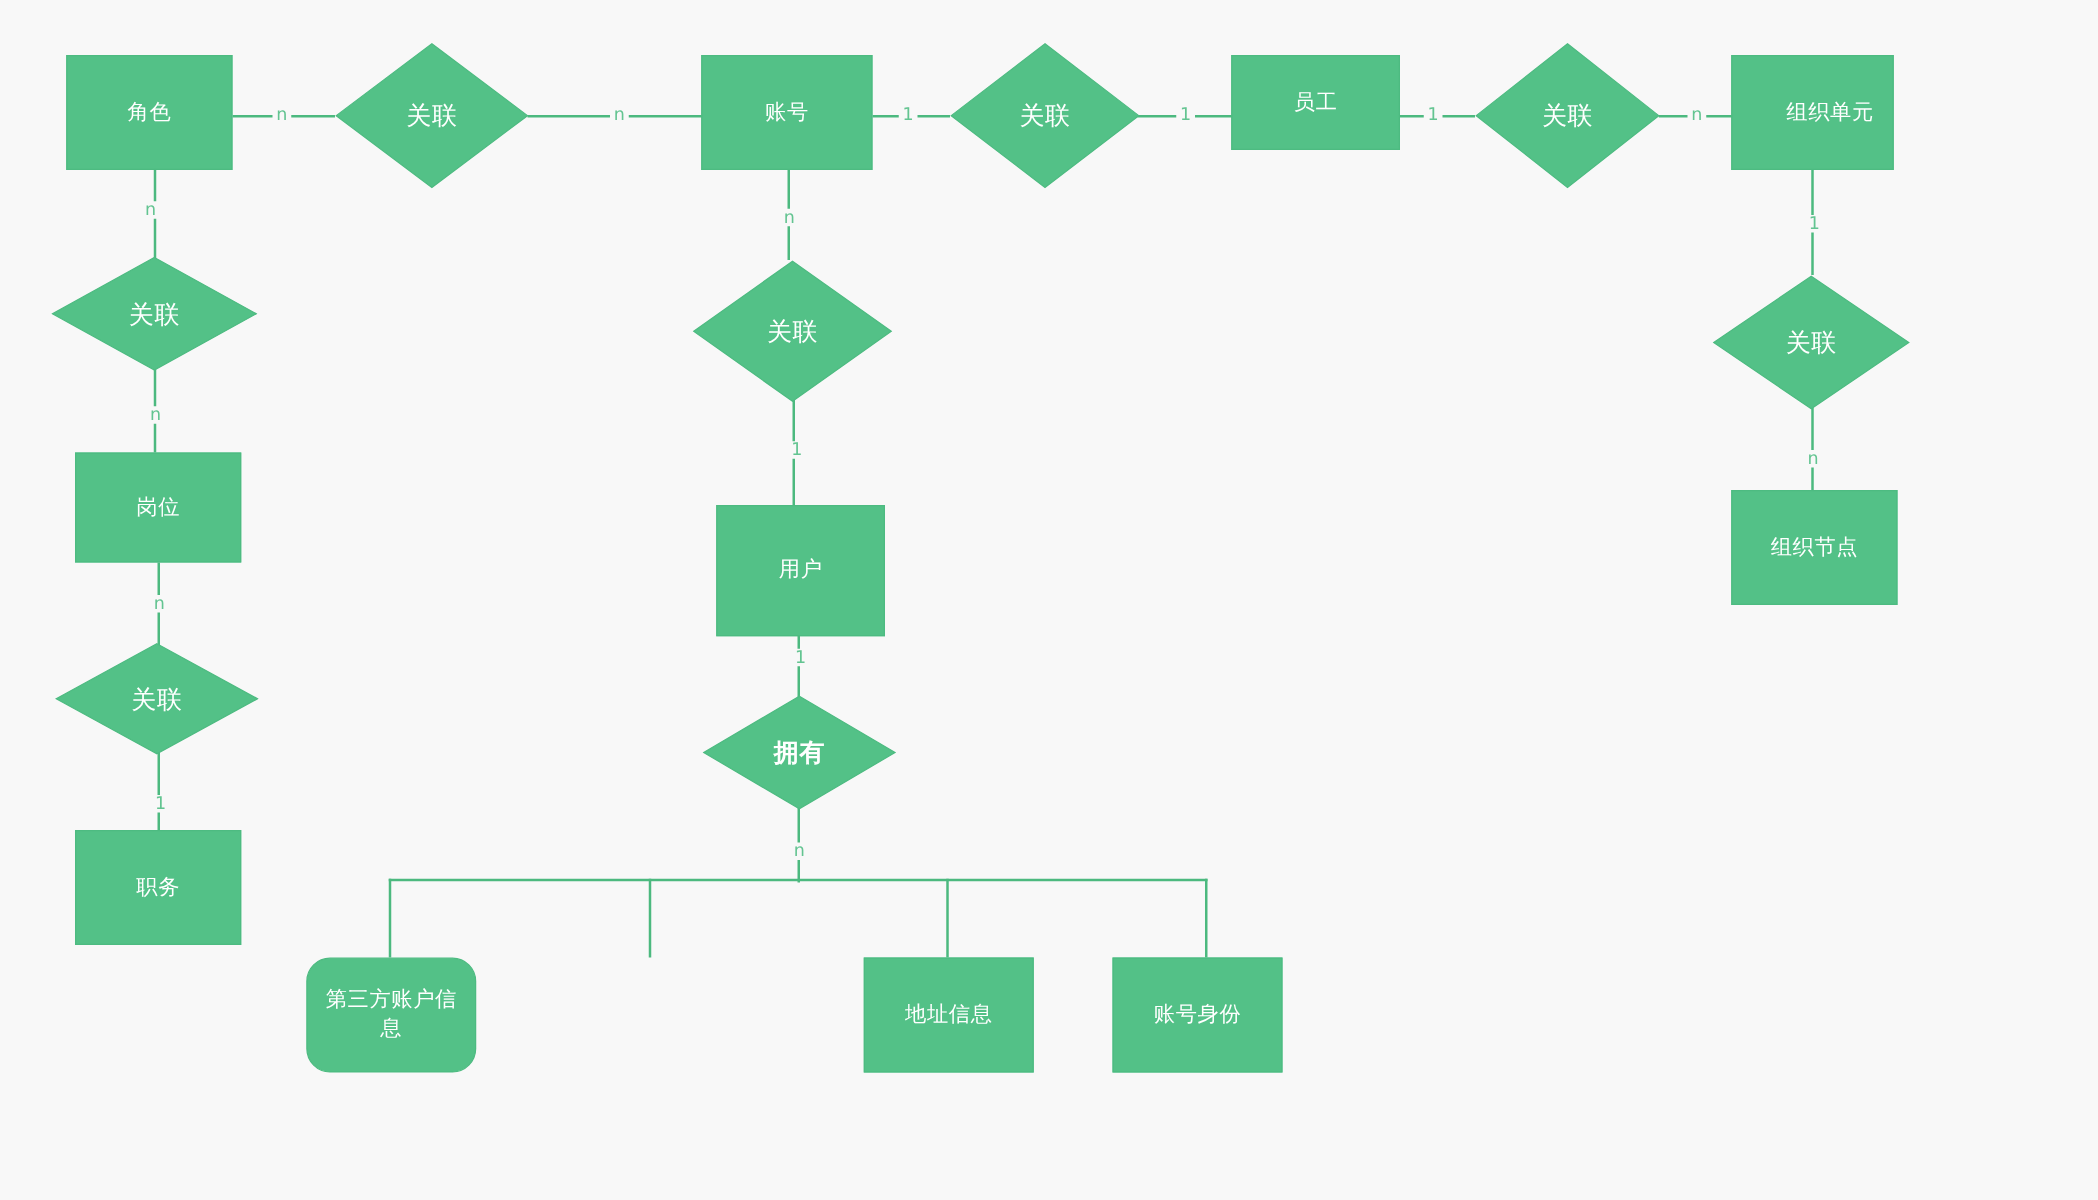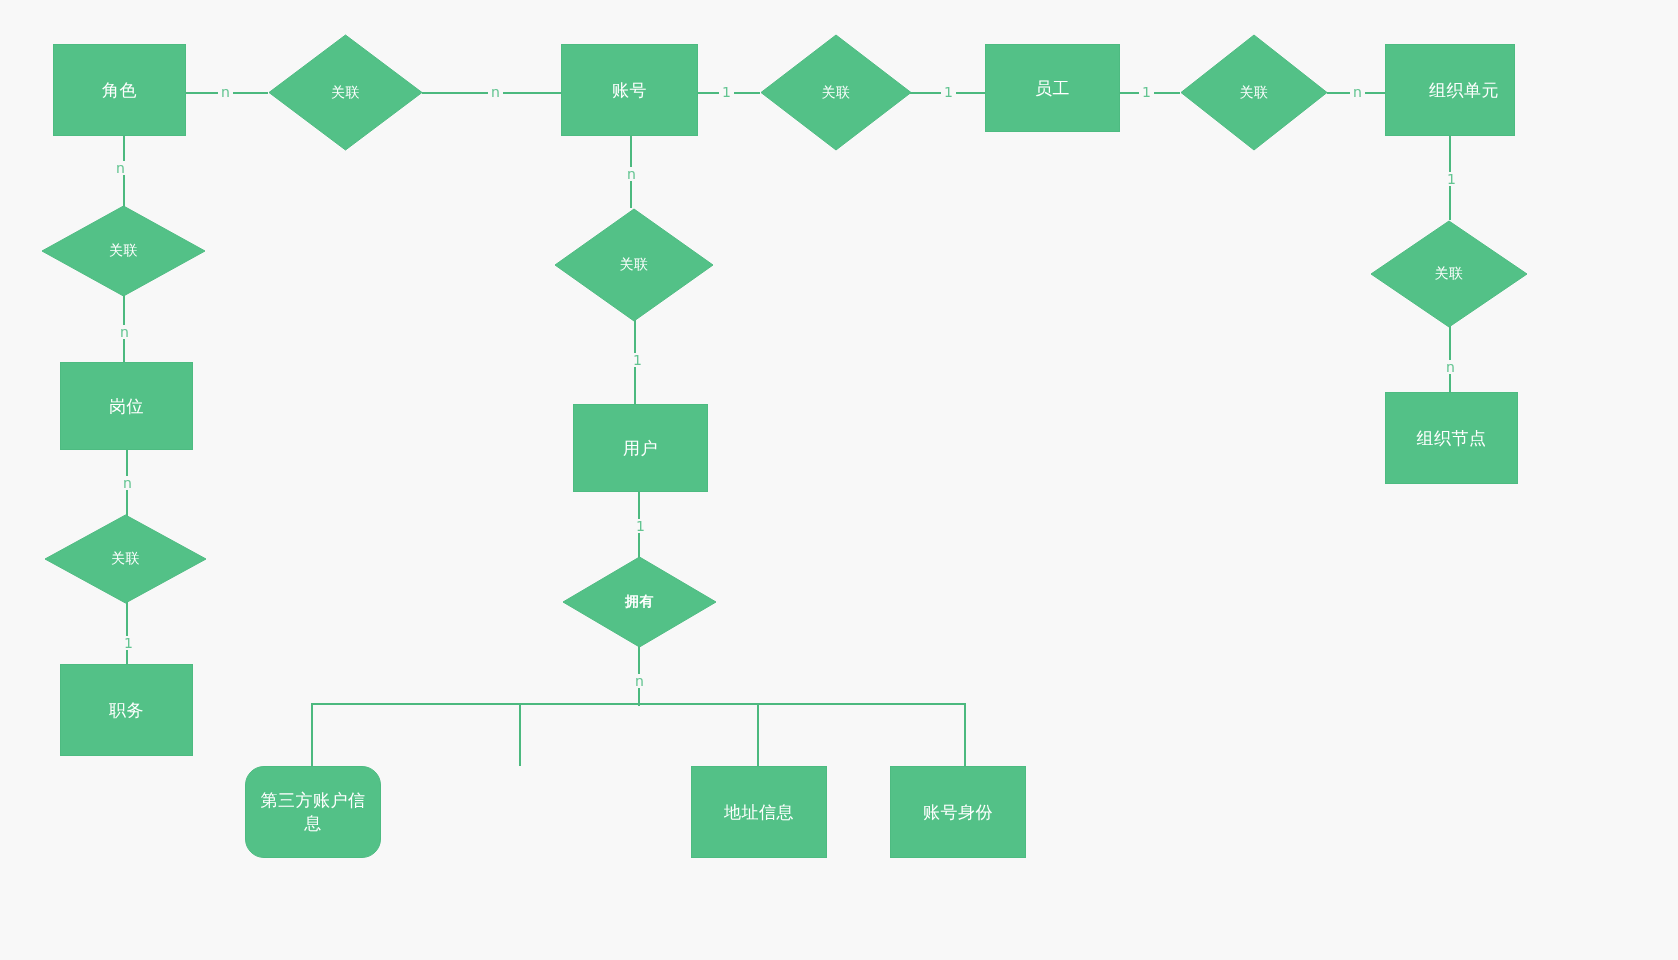--- a/index.html
+++ b/index.html
@@ -54,21 +54,21 @@
   .diamond-wrap .dtext {
     position: absolute;
     left: 0;
     top: 0;
     width: 100%;
     height: 100%;
     display: flex;
     align-items: center;
     justify-content: center;
     color: #ffffff;
-    font-size: 14px;
+    font-size: 20px;
     letter-spacing: 0.5px;
     pointer-events: none;
   }
   
   .link-h {
     position: absolute;
     height: 2px;
     background: #4cb97f;
     z-index: 1;
   }
@@ -149,37 +149,37 @@
   <div class="card" style="left:1443px; top:360px;">n</div>
 
   <div class="node entity" style="left:53px; top:44px; width:133px; height:92px;">
     <span class="lbl">角色</span>
   </div>
 
   <div class="node entity" style="left:561px; top:44px; width:137px; height:92px;">
     <span class="lbl">账号</span>
   </div>
 
-  <div class="node entity" style="left:985px; top:44px; width:135px; height:88px;">
+  <div class="node entity" style="left:985px; top:44px; width:135px; height:76px;">
     <span class="lbl">员工</span>
   </div>
 
   <div class="node entity" style="left:1385px; top:44px; width:130px; height:92px;padding-left:36px;">
     <span class="lbl">组织单元</span>
   </div>
 
   <div class="node entity" style="left:60px; top:664px; width:133px; height:92px;">
     <span class="lbl">职务</span>
   </div>
 
   <div class="node entity" style="left:60px; top:362px; width:133px; height:88px;">
     <span class="lbl">岗位</span>
   </div>
 
-  <div class="node entity" style="left:573px; top:404px; width:135px; height:88px;">
+  <div class="node entity" style="left:573px; top:404px; width:135px; height:105px;">
     <span class="lbl">用户</span>
   </div>
 
   <div class="node entity" style="left:1385px; top:392px; width:133px; height:92px;">
     <span class="lbl">组织节点</span>
   </div>
 
   <div class="node entity" style="left:245px; top:766px; width:136px; height:92px;border-radius:19px;">
     <span class="lbl">第三方账户信息</span>
   </div>

